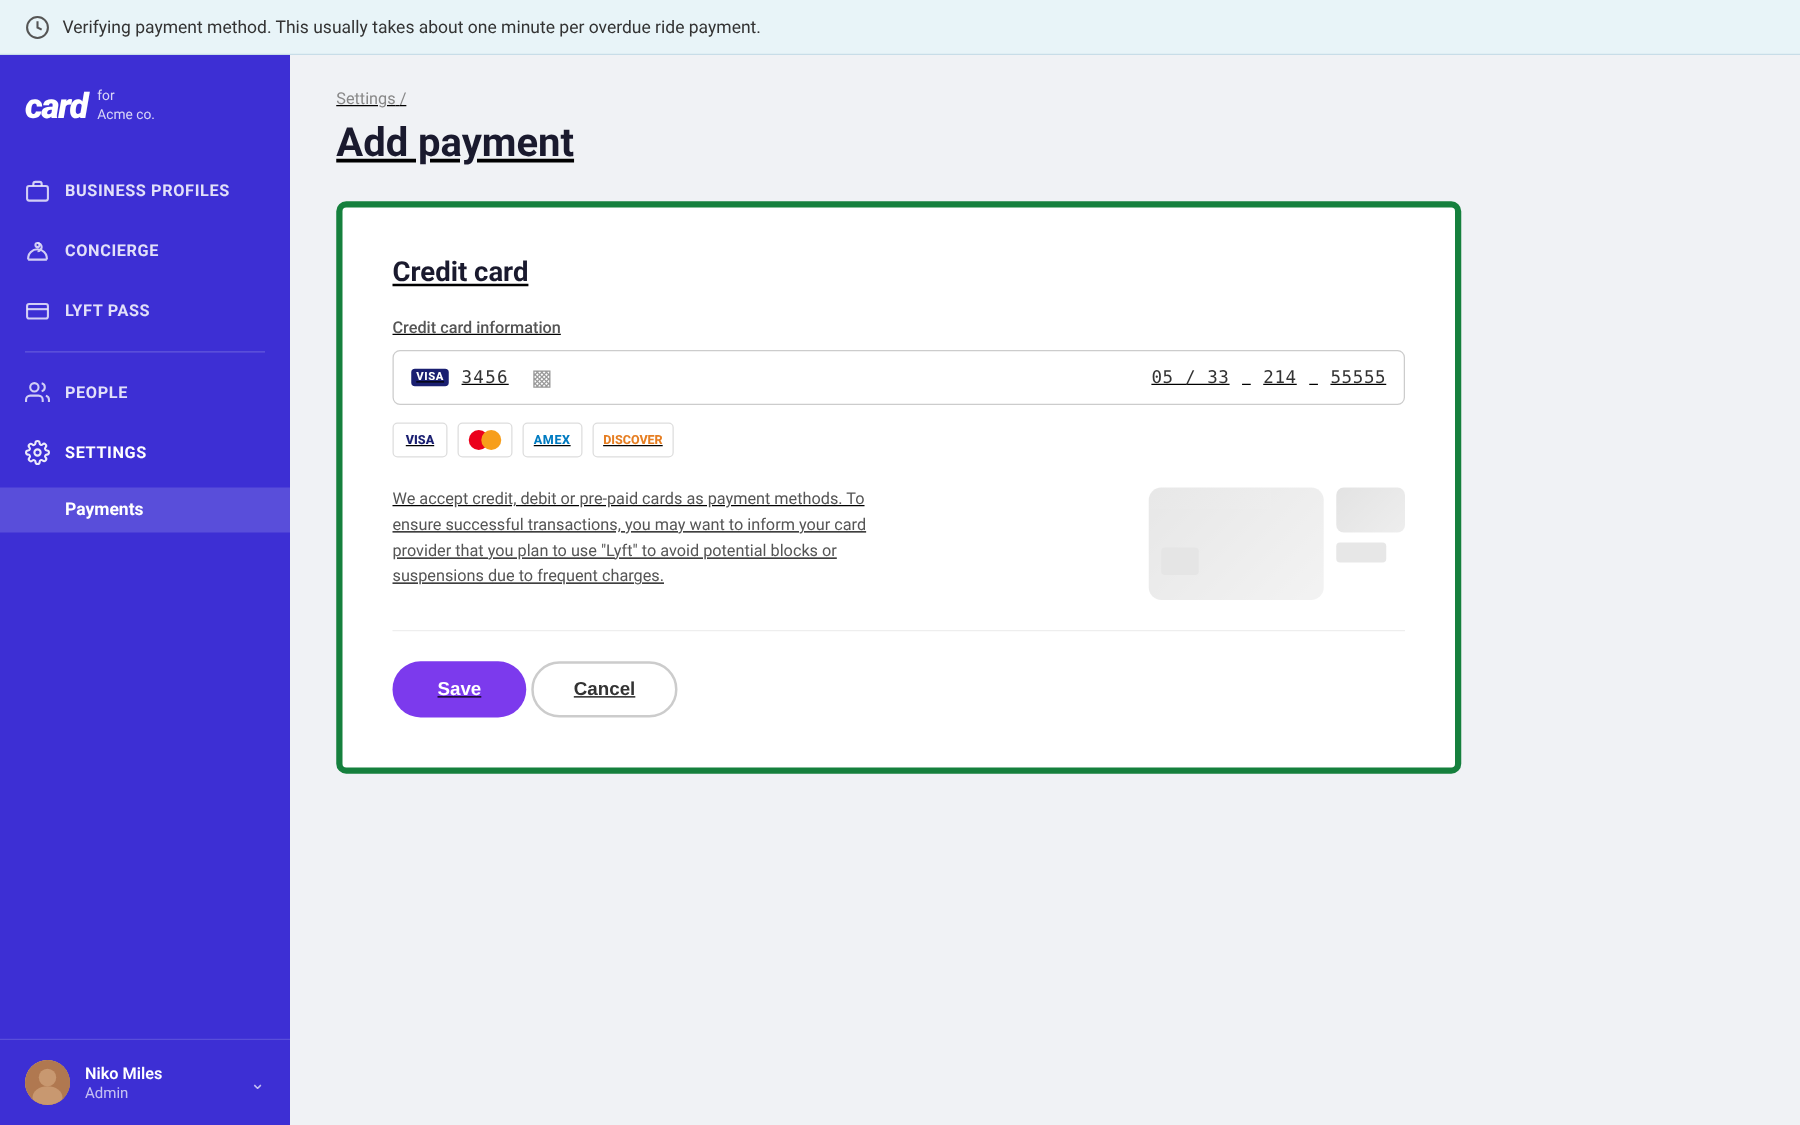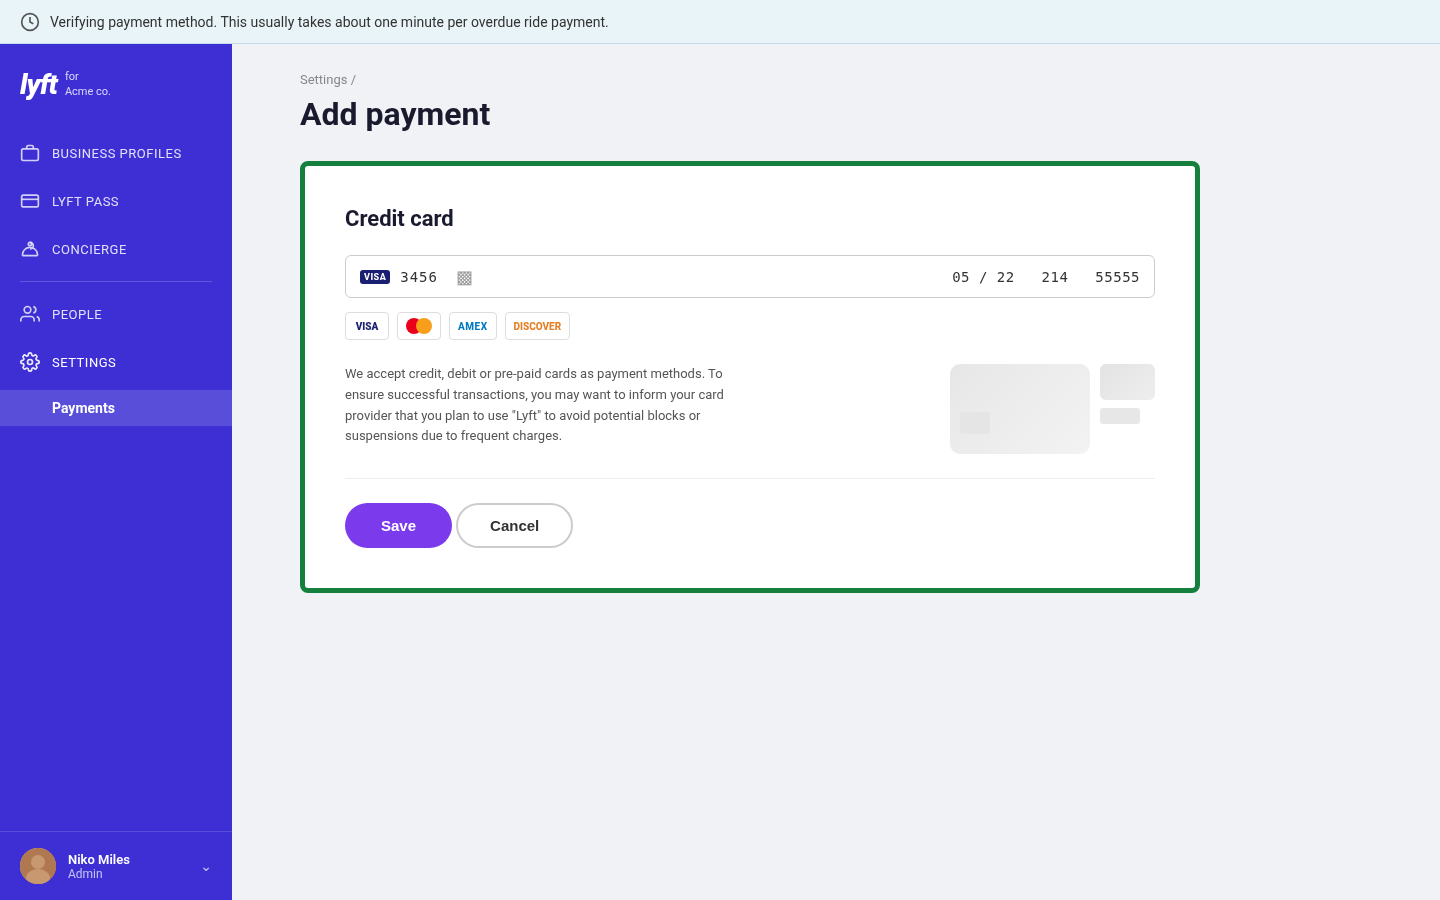--- a/index.html
+++ b/index.html
@@ -66,21 +66,21 @@
       padding: 8px 0;
     }
 
     .nav-item {
       display: flex;
       align-items: center;
       gap: 12px;
       padding: 14px 20px;
       color: rgba(255,255,255,0.85);
       font-size: 13px;
-      font-weight: 400;
+      font-weight: 700;
       letter-spacing: 0.5px;
       cursor: pointer;
       text-transform: uppercase;
     }
     .nav-item .nav-icon { width: 20px; height: 20px; flex-shrink: 0; opacity: 0.9; }
 
     .nav-divider {
       border: none;
       border-top: 1px solid rgba(255,255,255,0.2);
       margin: 8px 20px;
@@ -133,23 +133,24 @@
       overflow: hidden;
     }
     .user-info { flex: 1; }
     .user-name { color: #fff; font-size: 13px; font-weight: 600; }
     .user-role { color: rgba(255,255,255,0.7); font-size: 12px; }
     .chevron-icon { color: rgba(255,255,255,0.7); font-size: 14px; }
 
     
     .content-area {
       flex: 1;
-      padding: 0 68px;
+      padding: 0 37px;
       overflow-y: auto;
       background: #f0f2f5;
+      text-decoration: underline;
     }
 
     .breadcrumb {
       padding: 28px 0 8px;
       font-size: 13px;
       color: #888;
     }
     .breadcrumb a { color: #888; text-decoration: none; }
 
     .page-title {
@@ -299,52 +300,52 @@
     <polyline points="12 6 12 12 16 14"></polyline>
   </svg>
   <span>Verifying payment method. This usually takes about one minute per overdue ride payment.</span>
 </div>
 
 <div class="main-layout">
 
   <aside class="sidebar">
     <div class="sidebar-logo">
       <div>
-        <span class="lyft-logo">lyft</span>
+        <span class="lyft-logo">card</span>
       </div>
       <div class="lyft-tagline">
         <span>for</span>
         <span>Acme co.</span>
       </div>
     </div>
 
     <nav class="sidebar-nav">
 
       <div class="nav-item">
         <svg class="nav-icon" viewBox="0 0 24 24" fill="none" stroke="currentColor" stroke-width="2">
           <rect x="2" y="7" width="20" height="14" rx="2"></rect>
           <path d="M16 7V5a2 2 0 0 0-2-2h-4a2 2 0 0 0-2 2v2"></path>
         </svg>
         <span>BUSINESS PROFILES</span>
       </div>
 
       <div class="nav-item">
         <svg class="nav-icon" viewBox="0 0 24 24" fill="none" stroke="currentColor" stroke-width="2">
+          <path d="M3 20h18M3 20v-1a9 9 0 0 1 18 0v1M12 4a4 4 0 0 1 0 8"></path>
+          <circle cx="12" cy="6" r="2"></circle>
+        </svg>
+        <span>CONCIERGE</span>
+      </div>
+
+      <div class="nav-item">
+        <svg class="nav-icon" viewBox="0 0 24 24" fill="none" stroke="currentColor" stroke-width="2">
           <rect x="2" y="5" width="20" height="14" rx="2"></rect>
           <line x1="2" y1="10" x2="22" y2="10"></line>
         </svg>
         <span>LYFT PASS</span>
-      </div>
-
-      <div class="nav-item">
-        <svg class="nav-icon" viewBox="0 0 24 24" fill="none" stroke="currentColor" stroke-width="2">
-          <path d="M3 20h18M3 20v-1a9 9 0 0 1 18 0v1M12 4a4 4 0 0 1 0 8"></path>
-          <circle cx="12" cy="6" r="2"></circle>
-        </svg>
-        <span>CONCIERGE</span>
       </div>
 
       <hr class="nav-divider">
 
       <div class="nav-item">
         <svg class="nav-icon" viewBox="0 0 24 24" fill="none" stroke="currentColor" stroke-width="2">
           <path d="M17 21v-2a4 4 0 0 0-4-4H5a4 4 0 0 0-4 4v2"></path>
           <circle cx="9" cy="7" r="4"></circle>
           <path d="M23 21v-2a4 4 0 0 0-3-3.87"></path>
           <path d="M16 3.13a4 4 0 0 1 0 7.75"></path>
@@ -388,27 +389,28 @@
       <div class="breadcrumb">
         <a href="#">Settings</a>
         <span> / </span>
       </div>
 
       <h1 class="page-title">Add payment</h1>
 
       <div class="card">
         <h2 class="card-title">Credit card</h2>
 
+        <p class="field-label">Credit card information</p>
 
         <div class="cc-input-row">
           <span class="cc-visa-badge">VISA</span>
           <span class="cc-number">3456</span>
           <span class="cc-chip-icon">▩</span>
           <span style="flex:1"></span>
-          <span class="cc-expiry">05 / 22</span>
+          <span class="cc-expiry">05 / 33</span>
           <span class="cc-sep">&nbsp;&nbsp;</span>
           <span class="cc-cvv">214</span>
           <span class="cc-sep">&nbsp;&nbsp;</span>
           <span class="cc-zip">55555</span>
         </div>
 
         <div class="card-brands">
           <div class="brand-badge brand-visa">
             <strong>VISA</strong>
           </div>

